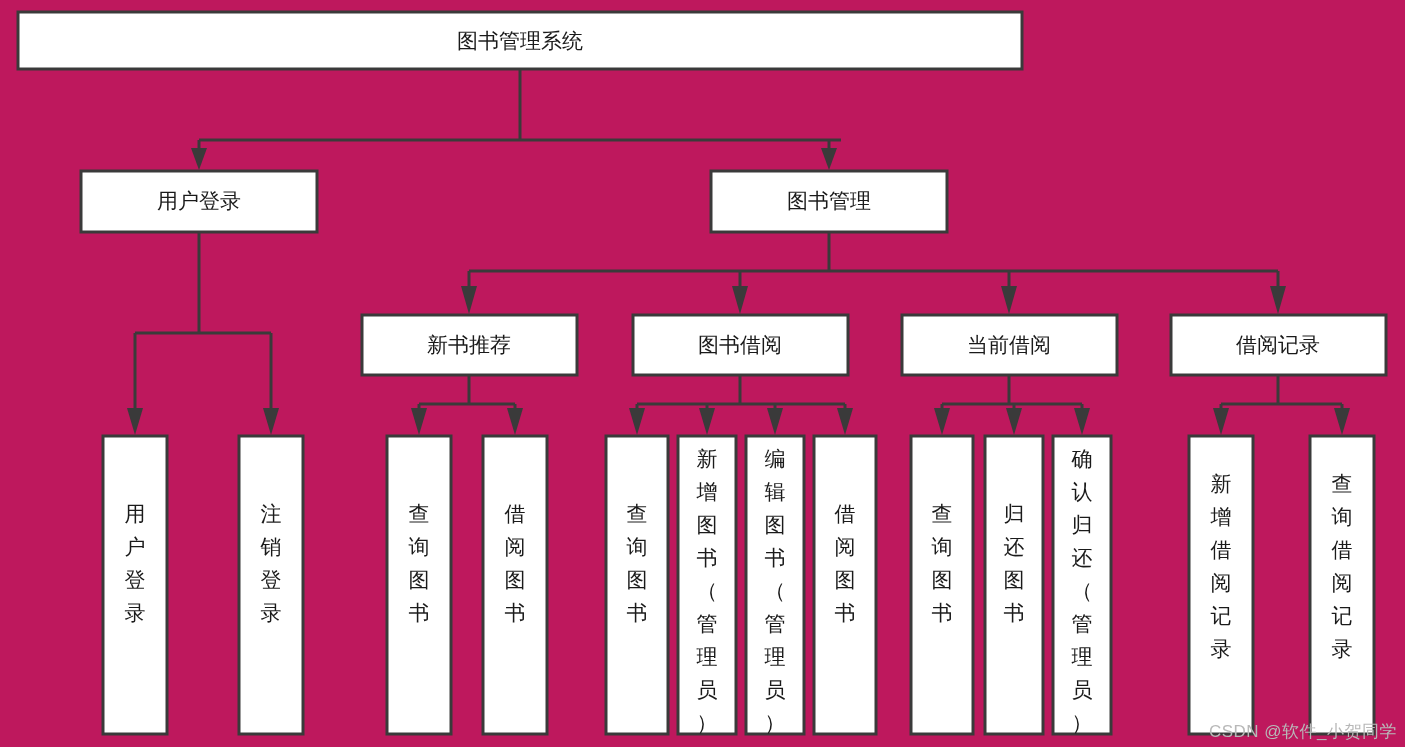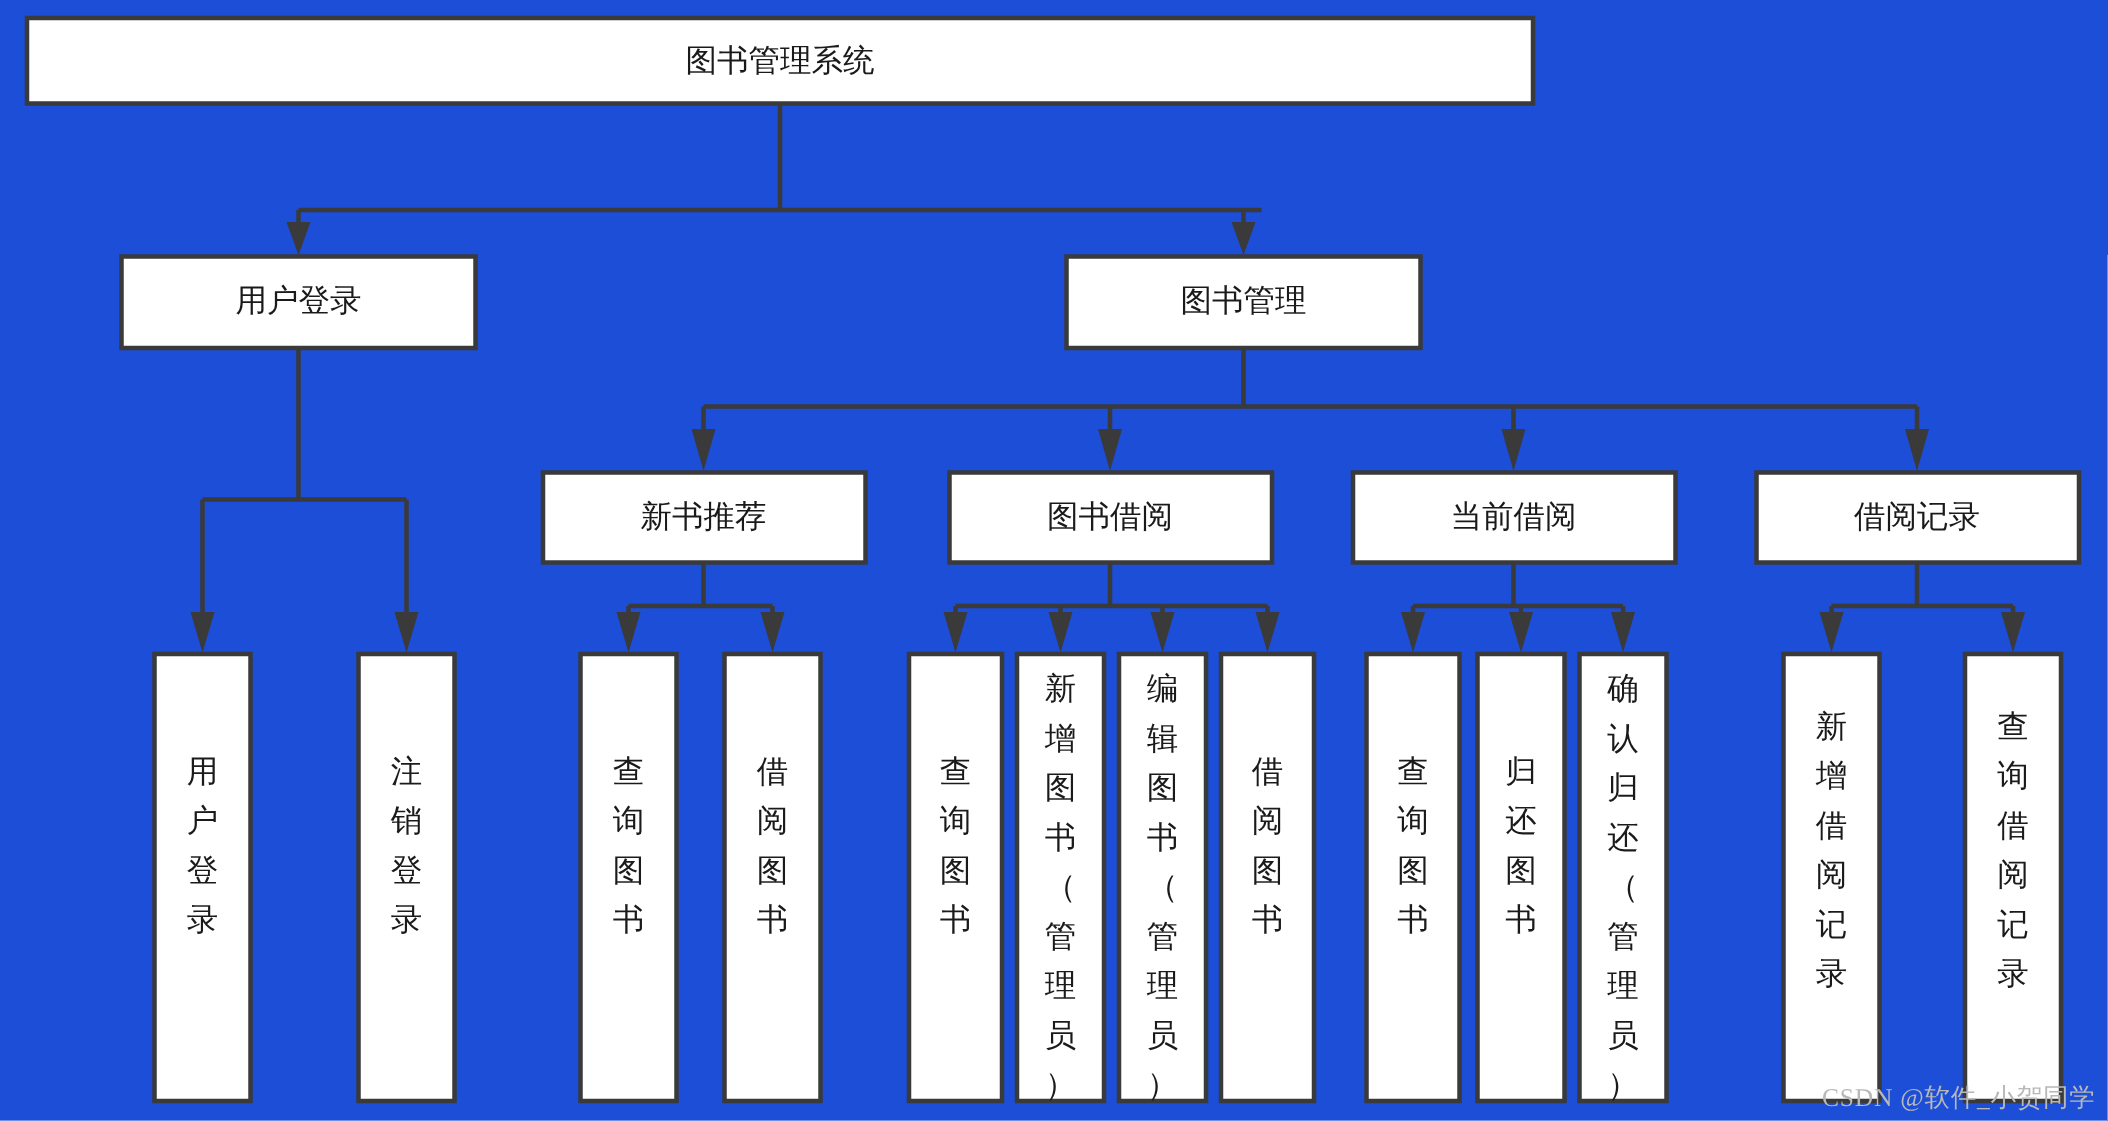--- a/index.html
+++ b/index.html
@@ -10,21 +10,21 @@
   body {
     width: 1405px;
     height: 747px;
     font-family: "Liberation Sans", "DejaVu Sans", sans-serif;
     overflow: hidden;
   }
   #diagram-root {
     position: relative;
     width: 1405px;
     height: 747px;
-    background: #1d4ed8;
+    background: #be185d;
   }
   svg#flow-svg {
     position: absolute;
     top: 0;
     left: 0;
     width: 1405px;
     height: 747px;
     display: block;
   }
   .node-rect {
@@ -52,21 +52,21 @@
   .node-label-vertical {
     fill: #1a1a1a;
     font-family: "Liberation Sans", "DejaVu Sans", sans-serif;
     font-size: 21px;
     text-anchor: middle;
   }
   .watermark {
     position: absolute;
     right: 8px;
     bottom: 4px;
-    font-family: Liberation Serif, serif;
+    font-family: Liberation Sans, sans-serif;
     font-size: 17px;
     color: #b8b8b8;
     letter-spacing: 0.5px;
     white-space: nowrap;
     user-select: none;
   }
 </style>
 </head>
 <body>
 

